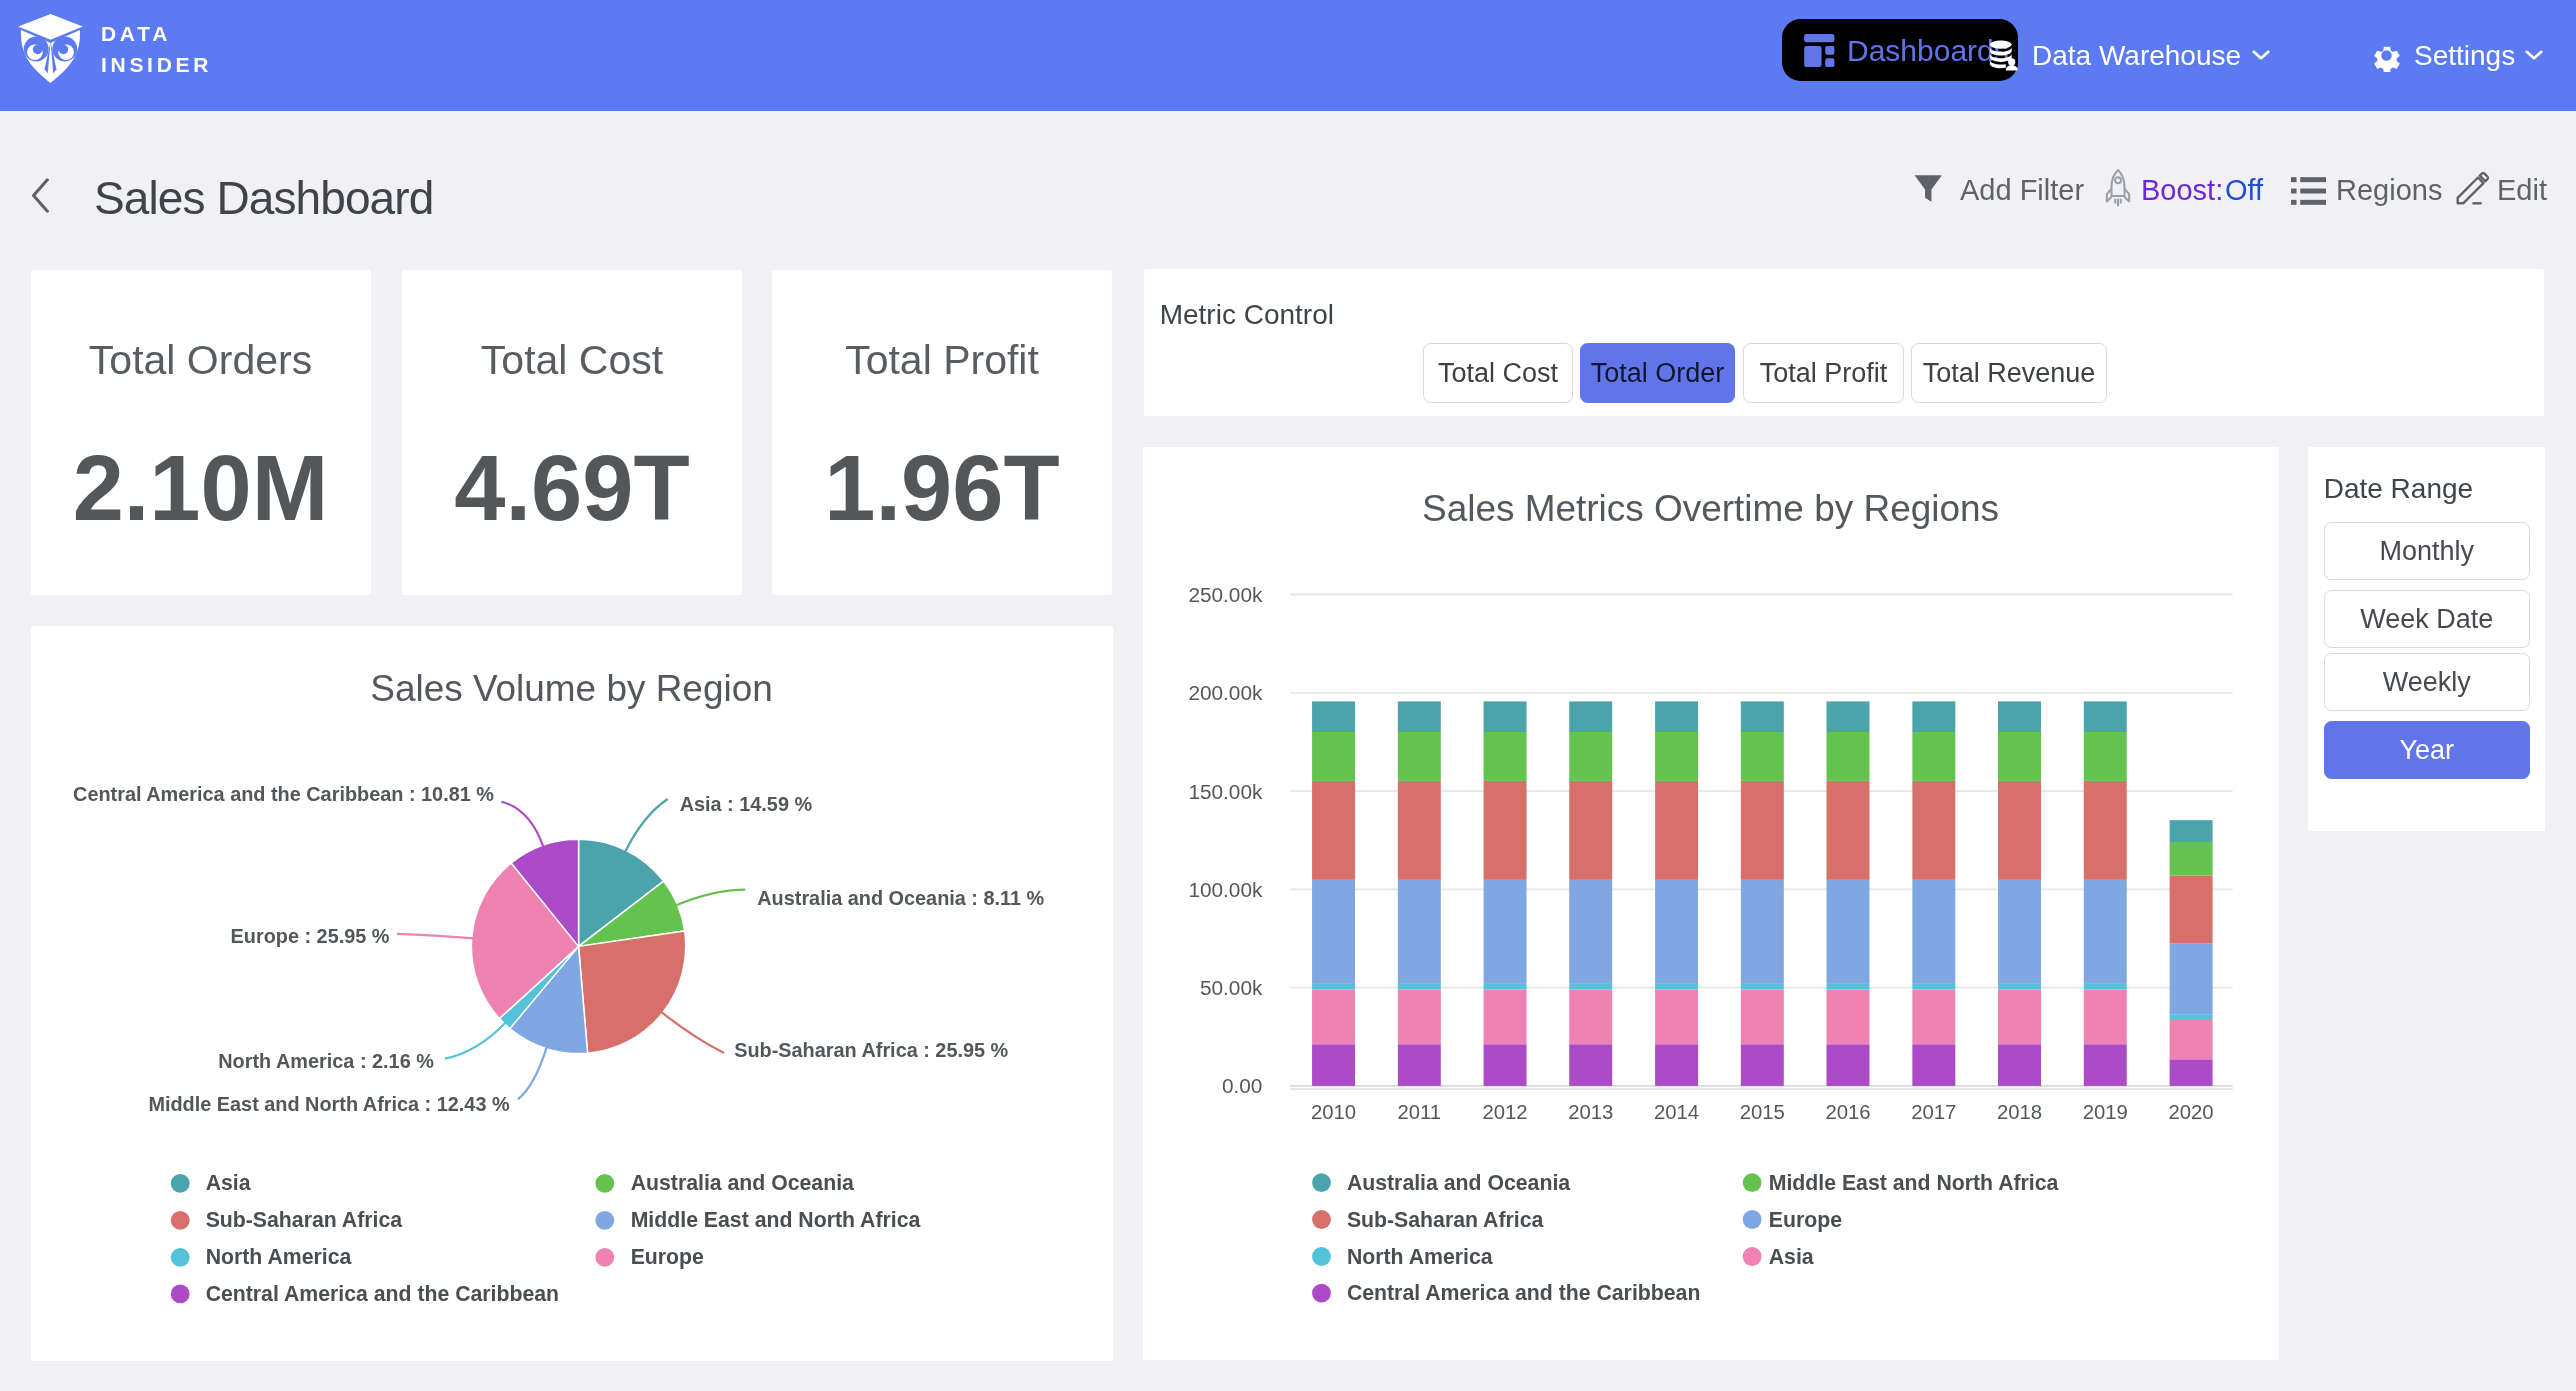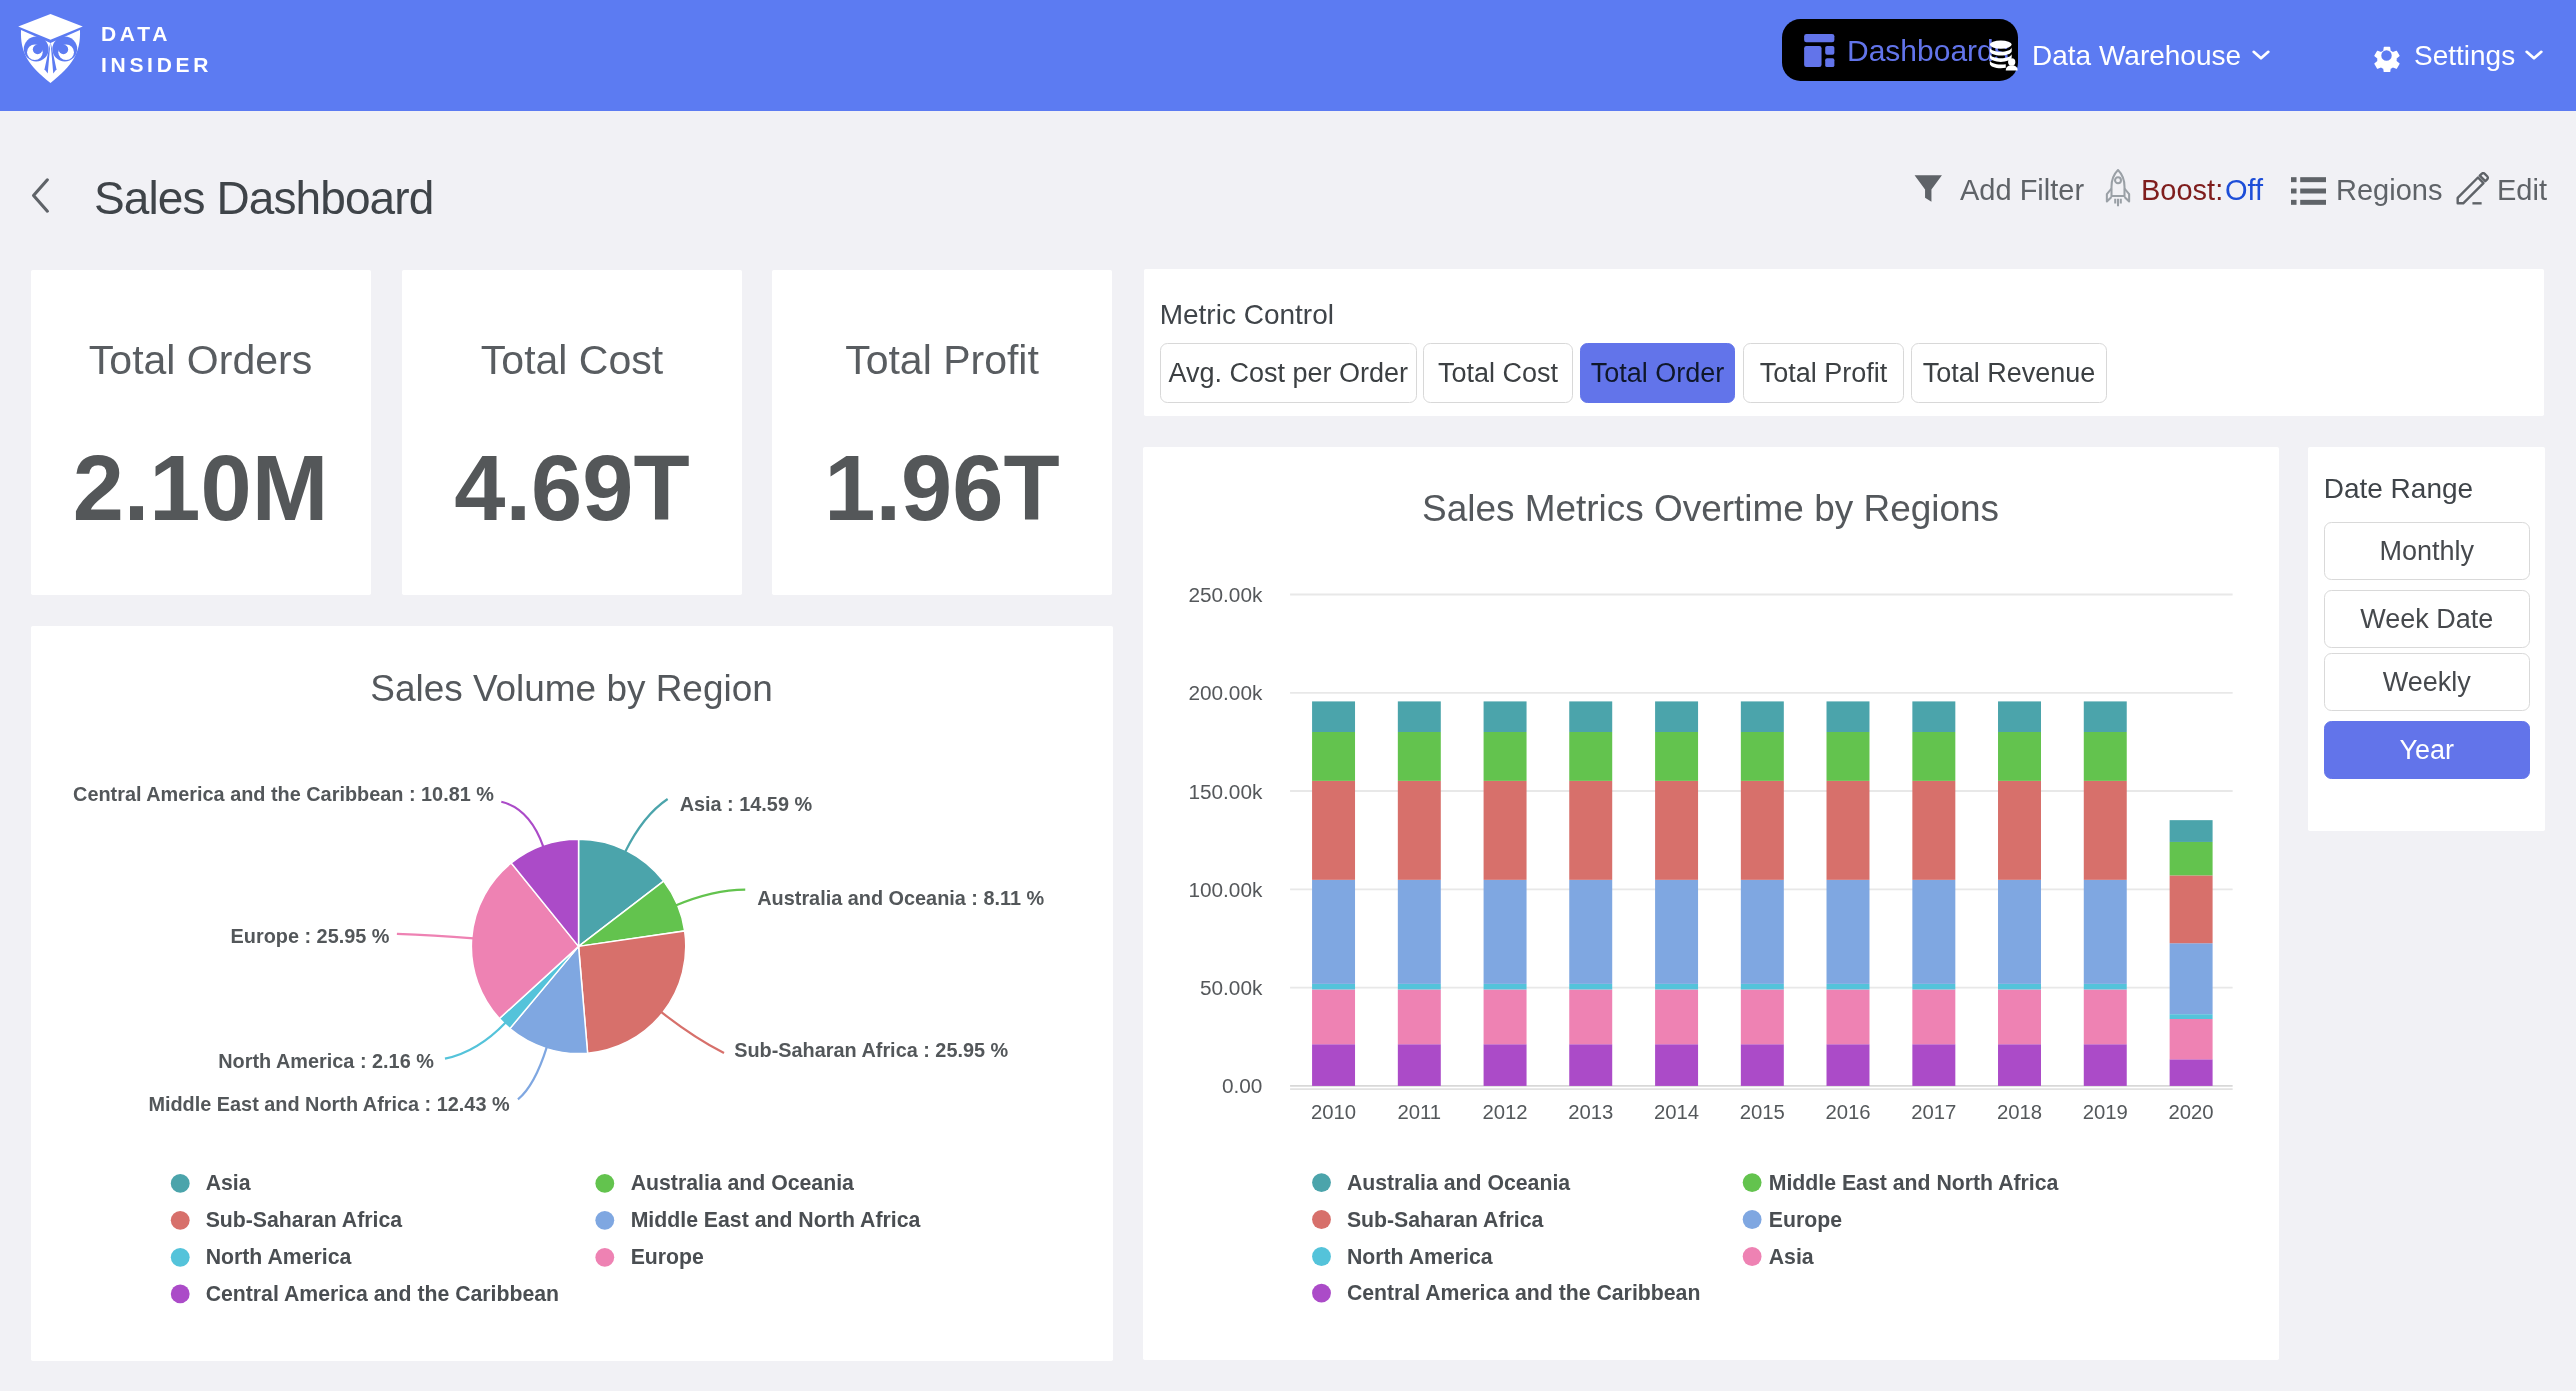--- a/index.html
+++ b/index.html
@@ -87,21 +87,21 @@
       <path d="M1.5 1.5 H31.5 L20 17 V30.5 L13 26 V17 Z" fill="#5f6368"></path>
     </svg></div>
 <div class="hdr-act" style="left:1960px;">Add Filter</div>
 <div class="abs" style="left:2105px;top:168px"><svg width="26" height="43" viewBox="0 0 28 46" fill="none" stroke="#9aa0a6" stroke-width="2.2" stroke-linejoin="round">
 <path d="M14 2 C19 7 21 13 21 20 L21 30 L7 30 L7 20 C7 13 9 7 14 2 Z"></path>
 <circle cx="14" cy="13" r="3.2"></circle>
 <path d="M7 22 L2 28 L2 36 L7 31"></path>
 <path d="M21 22 L26 28 L26 36 L21 31"></path>
 <path d="M11 33 L11 38 M14 33 L14 41 M17 33 L17 38"></path>
 </svg></div>
-<div class="hdr-act" style="left:2141px;color:#7f1d1d">Boost:</div>
+<div class="hdr-act" style="left:2141px;color:#6d28d9">Boost:</div>
 <div class="hdr-act" style="left:2225px;color:#1d4ed8;font-weight:normal">Off</div>
 <div class="abs" style="left:2291px;top:176px"><svg width="35" height="30" viewBox="0 0 38 32" fill="#5f6368">
 <rect x="0" y="1" width="6" height="5.4"></rect>
       <rect x="10" y="1" width="28" height="5.4"></rect>
 <rect x="0" y="13.3" width="6" height="5.4"></rect>
       <rect x="10" y="13.3" width="28" height="5.4"></rect>
 <rect x="0" y="25.6" width="6" height="5.4"></rect>
       <rect x="10" y="25.6" width="28" height="5.4"></rect>
 </svg></div>
 <div class="hdr-act" style="left:2336px;">Regions</div>
@@ -119,21 +119,20 @@
     <div class="lbl">Total Cost</div>
     <div class="val">4.69T</div>
   </div>
 <div class="card" style="left:772px">
     <div class="lbl">Total Profit</div>
     <div class="val">1.96T</div>
   </div>
 
 <div class="panel" style="left:1144px;top:269px;width:1400px;height:147px;">
   <div class="abs" style="left:15.7px;top:30px;font-size:28px;color:#3f4449">Metric Control</div>
-  <div class="mbtn" style="left:15.7px;width:257px">Avg. Cost per Order</div>
 <div class="mbtn" style="left:279px;width:150px">Total Cost</div>
 <div class="mbtn active" style="left:436px;width:155px">Total Order</div>
 <div class="mbtn" style="left:599px;width:161px">Total Profit</div>
 <div class="mbtn" style="left:767px;width:196px">Total Revenue</div>
 </div>
 
 <div class="panel" style="left:31px;top:626px;width:1082px;height:735px;text-align:right;"><svg width="1082" height="735" viewBox="0 0 1171 795" font-family="Liberation Sans, sans-serif">
 <text x="585" y="67" text-anchor="middle" dominant-baseline="central" font-size="40" fill="#54585c">Sales Volume by Region</text>
 <path d="M592.6,346.5 L592.6,230.5 A116.0,116.0 0 0 1 684.7,275.9 Z" fill="#4ba4ab" stroke="#fff" stroke-width="1.6"></path>
 <path d="M592.6,346.5 L684.7,275.9 A116.0,116.0 0 0 1 707.4,329.8 Z" fill="#63c34e" stroke="#fff" stroke-width="1.6"></path>

